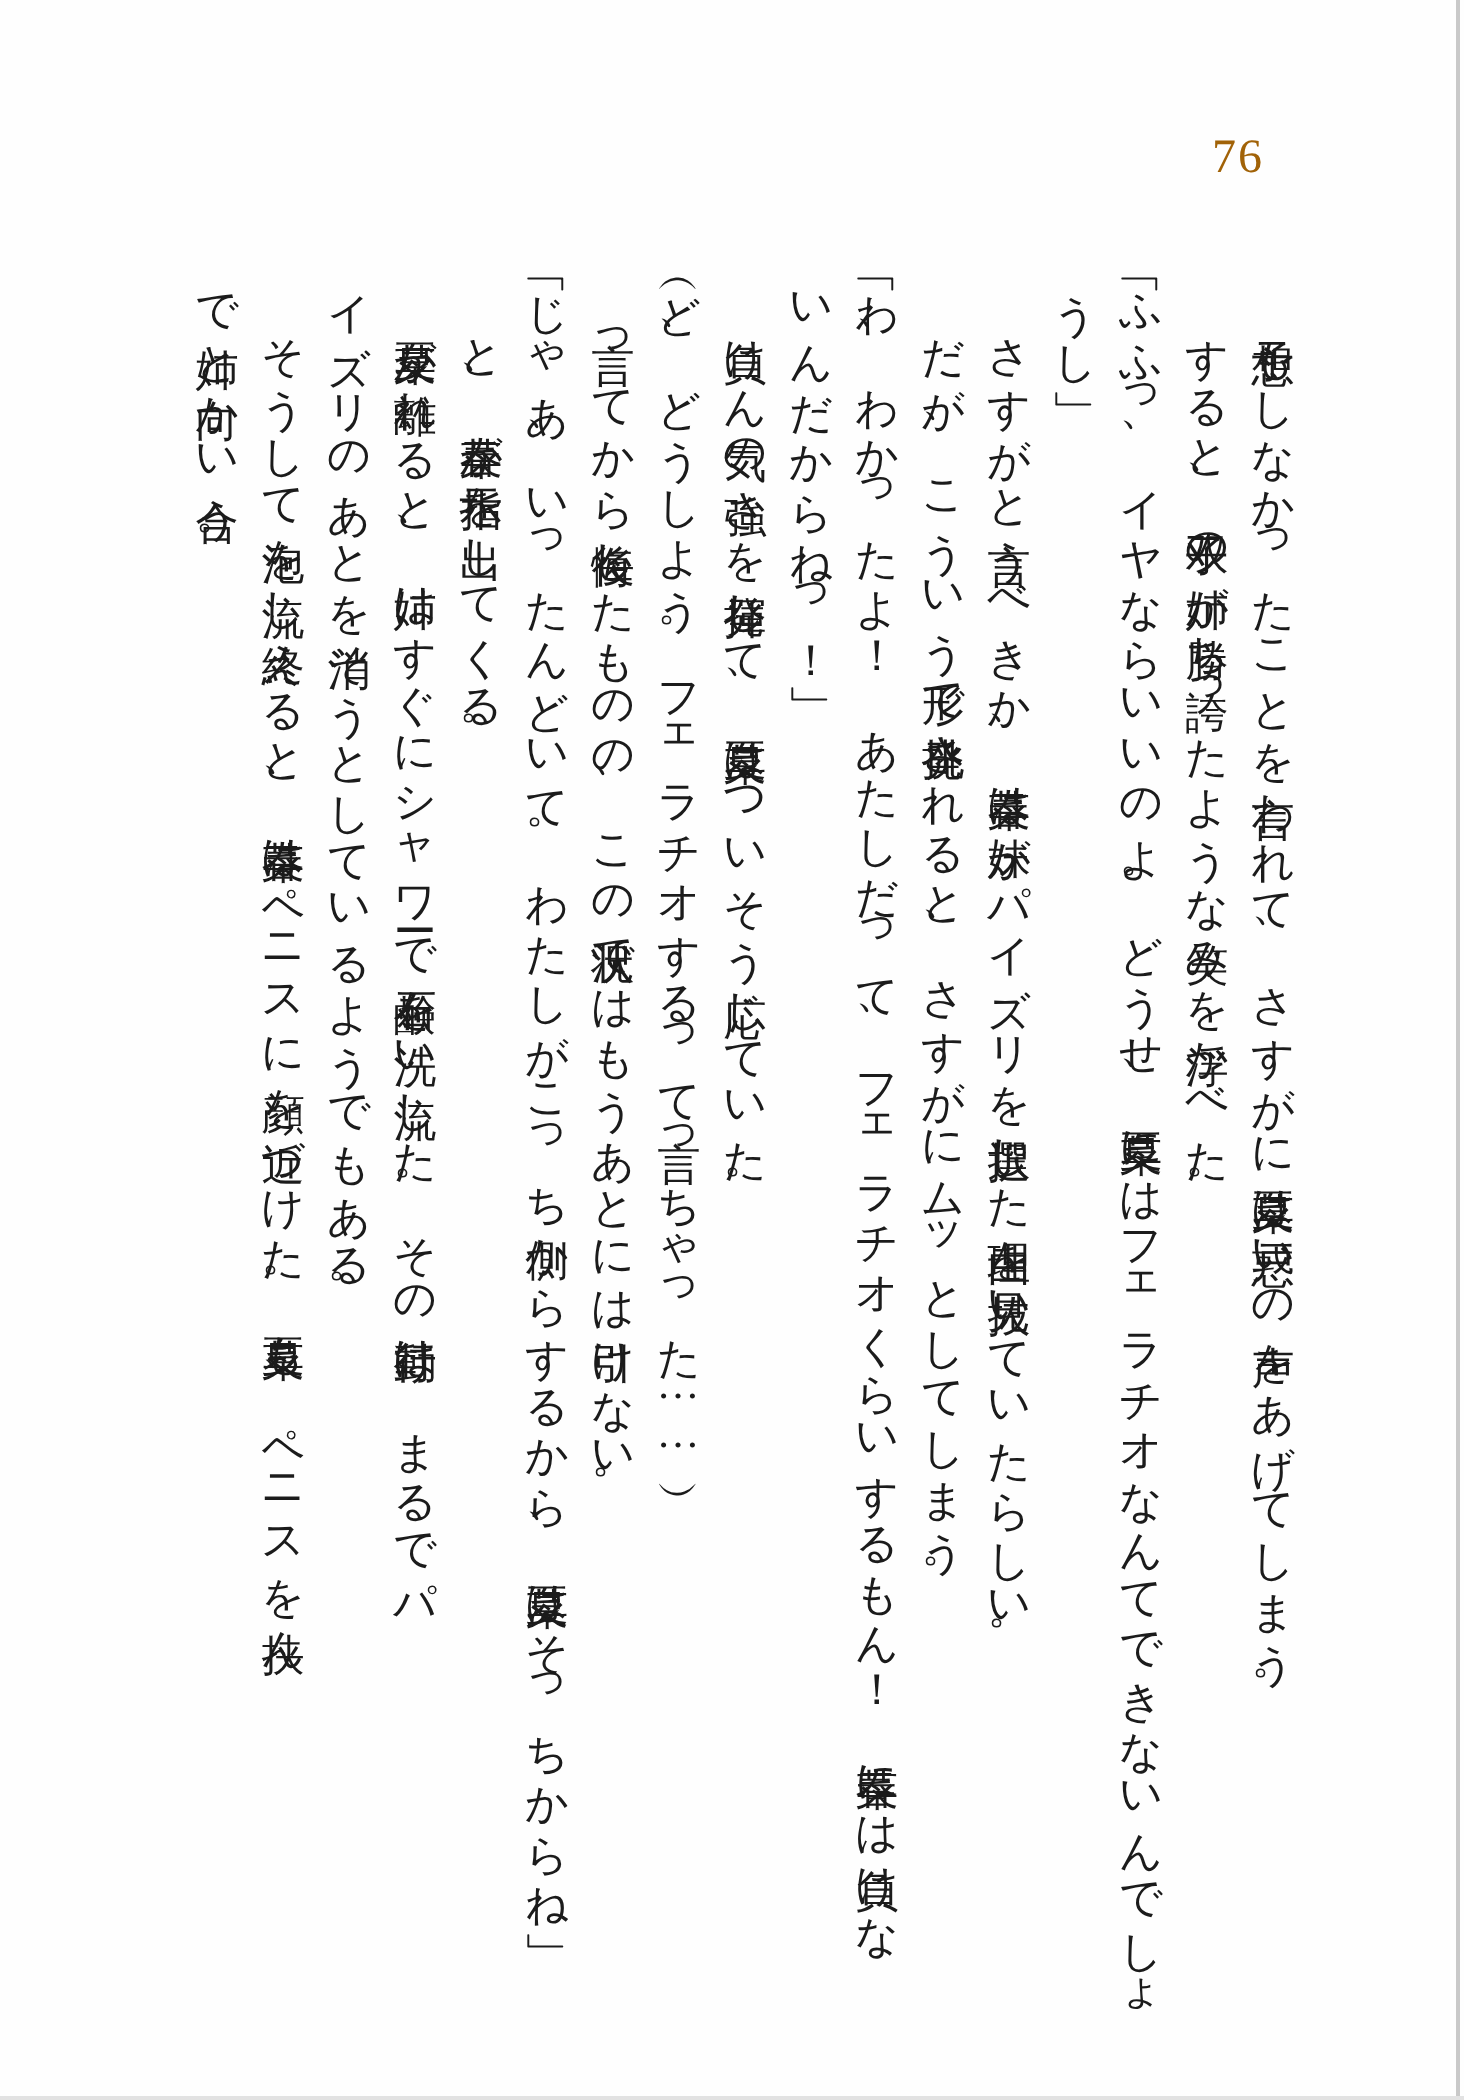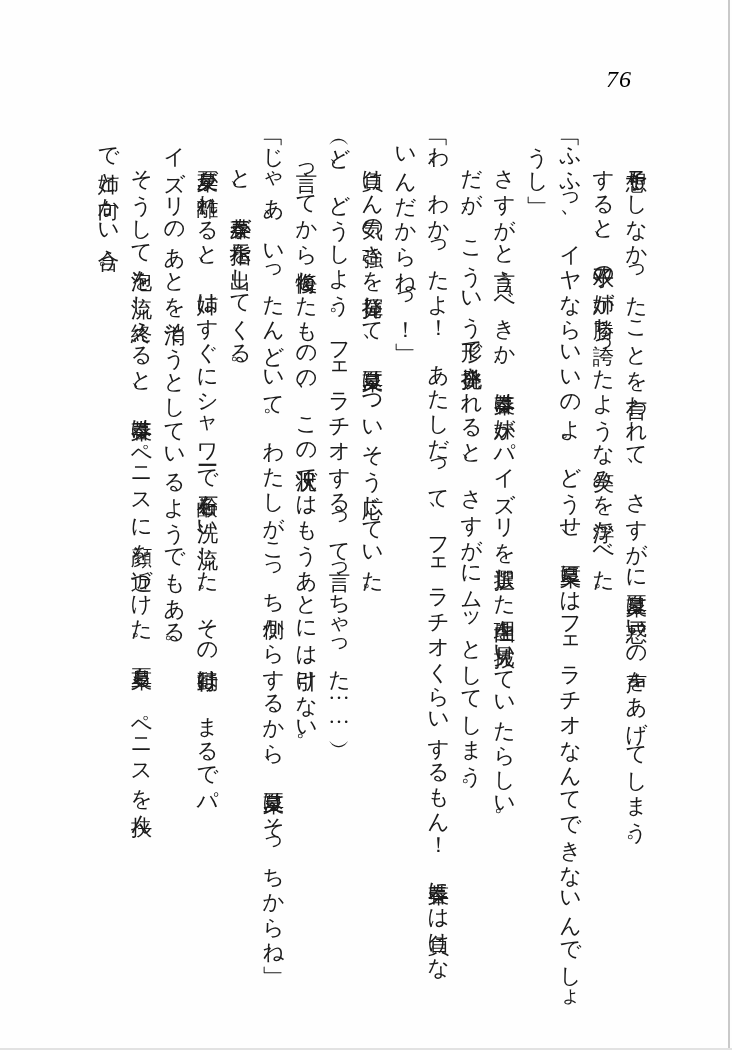--- a/index.html
+++ b/index.html
@@ -30,22 +30,21 @@
     bottom: 0;
     width: 100%;
     height: 2px;
     background: #e2e2e2;
   }
   .page-number {
     position: absolute;
     top: 66px;
     right: 100px;
     font-size: 24px;
-    font-style: italic;
-    color: #000000;
+    color: #a16207;
     letter-spacing: 1px;
   }
   .text-block {
     position: absolute;
     top: 132px;
     right: 80px;
     height: 838px;
     writing-mode: vertical-rl;
     text-orientation: upright;
     font-size: 21.5px;

